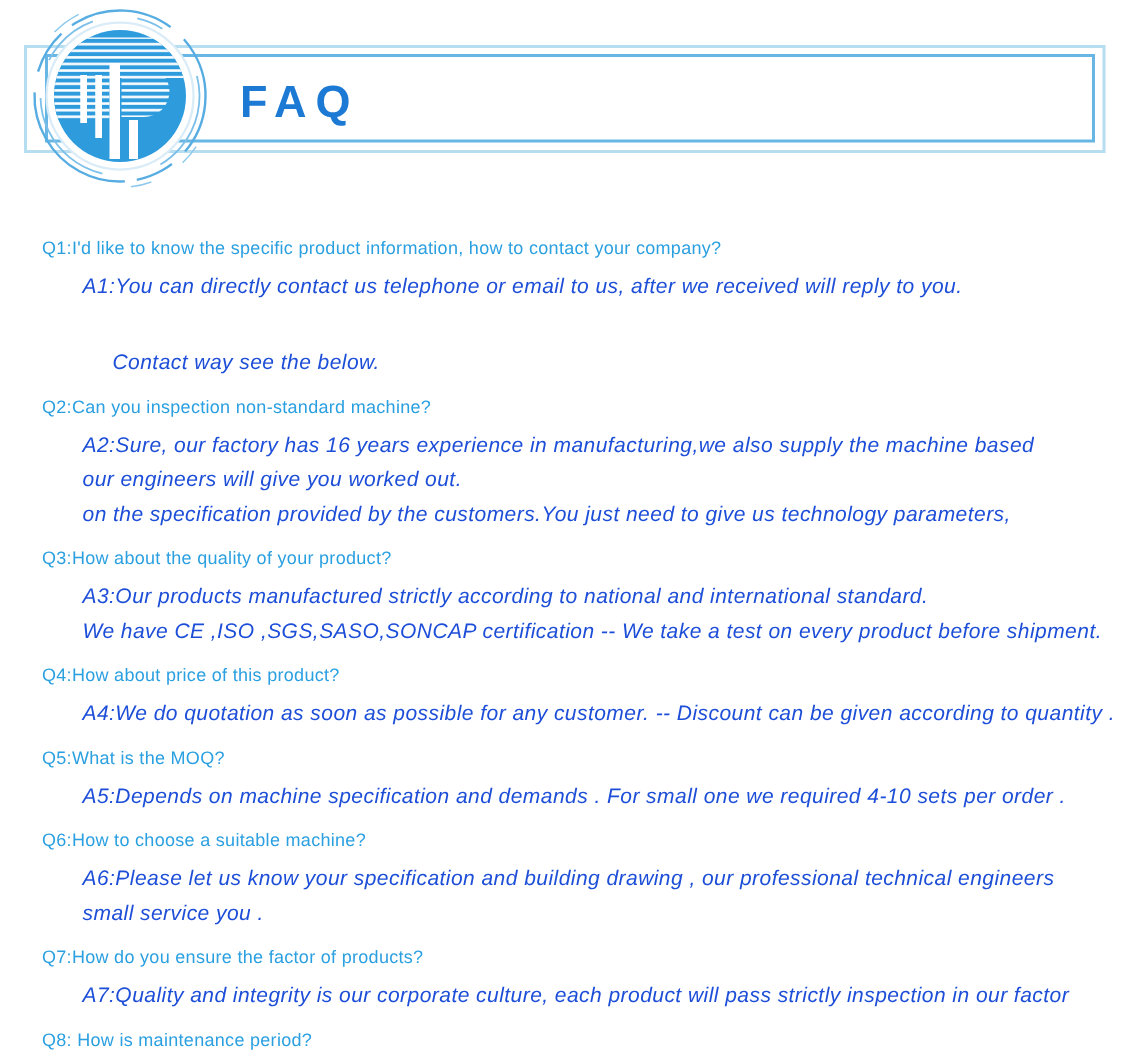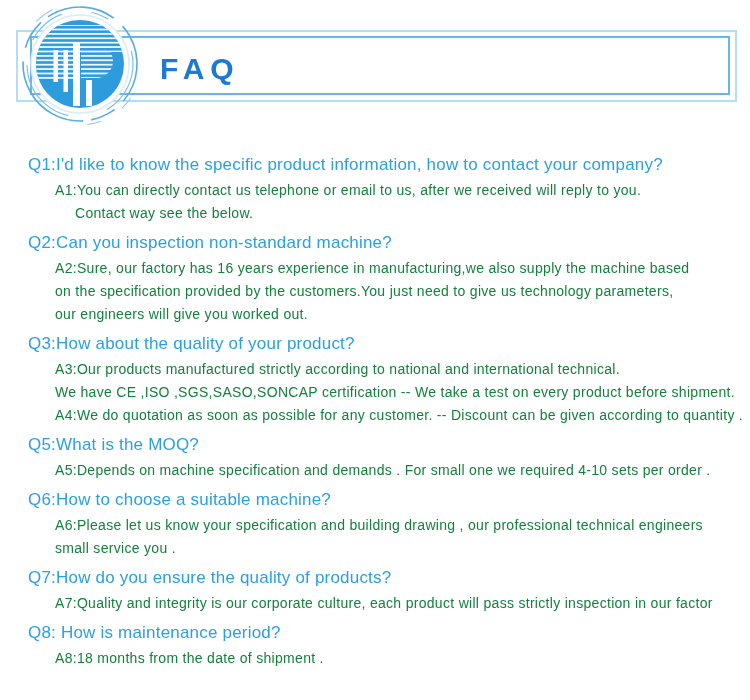--- a/index.html
+++ b/index.html
@@ -24,29 +24,29 @@
     position:absolute; left:160px; top:52px;
     font-size:30px; font-weight:bold; letter-spacing:6px;
     color:#1c7ad4;
   }
   .logo-wrap { position:absolute; left:20px; top:2px; width:120px; height:124px; }
   .logo-wrap svg { width:100%; height:100%; }
 
   
   .faq-list { position:absolute; left:0; top:139px; width:750px; padding:8px 0 0 28px; }
   .faq-q {
-    font-size:17px; line-height:26px; color:#2ba0e1;
+    font-size:12px; line-height:26px; color:#2ba0e1;
     letter-spacing:0.2px; margin-top:5px; margin-bottom:1px;
     white-space:nowrap;
   }
   .faq-a {
-    font-size:14px; line-height:23px; color:#15803d;
-    padding-left:27px; letter-spacing:0.3px; white-space:nowrap;
+    font-size:14px; line-height:23px; color:#1d4ed8;
+    padding-left:27px; letter-spacing:0.3px; white-space:nowrap;font-style:italic;
   }
-  .faq-a.indent { padding-left:47px; }
+  .faq-a.indent { padding-left:47px;margin-top:28px; }
 </style>
 </head>
 <body>
 
 <div class="header">
   <div class="frame-outer"></div>
   <div class="frame-inner"></div>
   <div class="faq-title">FAQ</div>
 
   <div class="logo-wrap">
@@ -80,28 +80,29 @@
     </svg>
   </div>
 </div>
 
 <div class="faq-list">
     <div class="faq-q">Q1:I'd like to know the specific product information, how to contact your company?</div>
     <div class="faq-a">A1:You can directly contact us telephone or email to us, after we received will reply to you.</div>
     <div class="faq-a indent">Contact way see the below.</div>
     <div class="faq-q">Q2:Can you inspection non-standard machine?</div>
     <div class="faq-a">A2:Sure, our factory has 16 years experience in manufacturing,we also supply the machine based</div>
+    <div class="faq-a">our engineers will give you worked out.</div>
     <div class="faq-a">on the specification provided by the customers.You just need to give us technology parameters,</div>
-    <div class="faq-a">our engineers will give you worked out.</div>
     <div class="faq-q">Q3:How about the quality of your product?</div>
-    <div class="faq-a">A3:Our products manufactured strictly according to national and international technical.</div>
+    <div class="faq-a">A3:Our products manufactured strictly according to national and international standard.</div>
     <div class="faq-a">We have CE ,ISO ,SGS,SASO,SONCAP certification -- We take a test on every product before shipment.</div>
+    <div class="faq-q">Q4:How about price of this product?</div>
     <div class="faq-a">A4:We do quotation as soon as possible for any customer. -- Discount can be given according to quantity .</div>
     <div class="faq-q">Q5:What is the MOQ?</div>
     <div class="faq-a">A5:Depends on machine specification and demands . For small one we required 4-10 sets per order .</div>
     <div class="faq-q">Q6:How to choose a suitable machine?</div>
     <div class="faq-a">A6:Please let us know your specification and building drawing , our professional technical engineers</div>
     <div class="faq-a">small service you .</div>
-    <div class="faq-q">Q7:How do you ensure the quality of products?</div>
+    <div class="faq-q">Q7:How do you ensure the factor of products?</div>
     <div class="faq-a">A7:Quality and integrity is our corporate culture, each product will pass strictly inspection in our factor</div>
     <div class="faq-q">Q8: How is maintenance period?</div>
     <div class="faq-a">A8:18 months from the date of shipment .</div>
   </div>
 
 </body></html>

